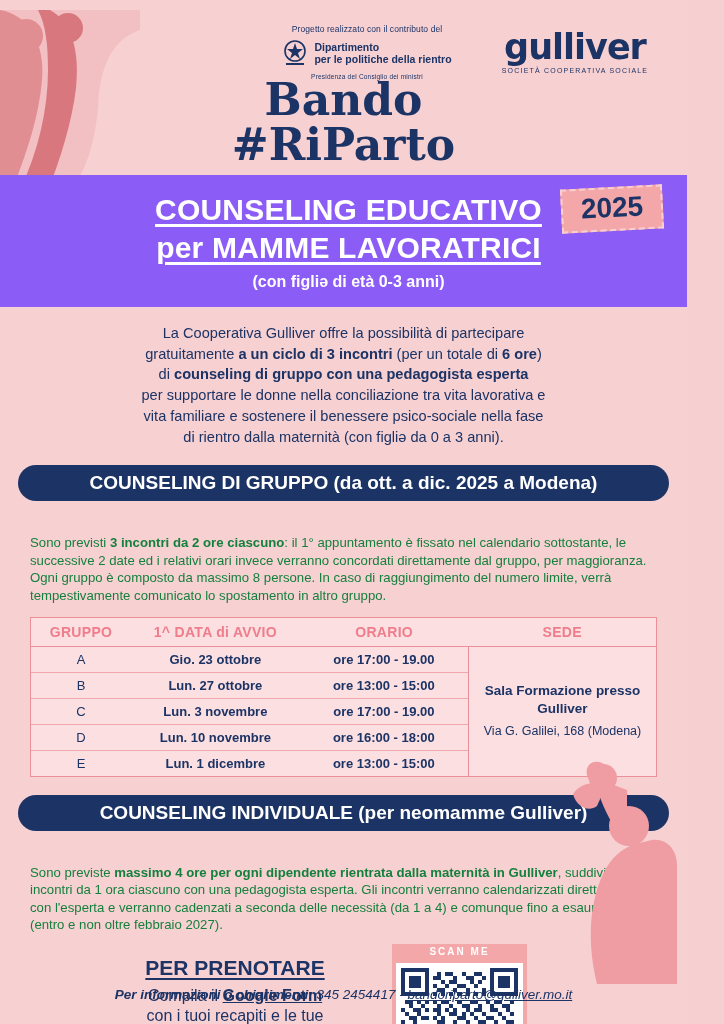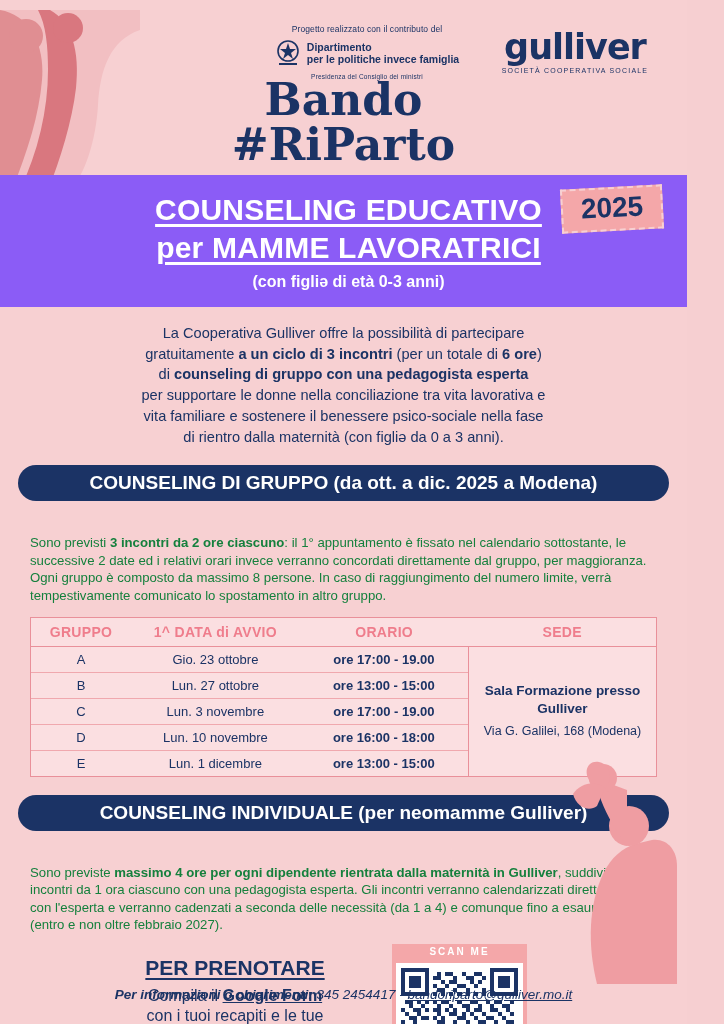--- a/index.html
+++ b/index.html
@@ -200,21 +200,21 @@
     border-bottom: 1.5px solid #e9909a;
     letter-spacing: .3px;
   }
   td {
     text-align: center;
     padding: 5px 2px;
     border-top: 1px solid #f0a8ae;
     color: #1b3365;
   }
   td.grp { width: 16%; font-size: 13px; }
-  td.date { width: 27%; font-weight: normal; }
+  td.date { width: 27%; font-weight: bold; }
   td.time { width: 27%; font-weight: bold; }
   td.sede {
     width: 30%;
     border-left: 1.5px solid #e9909a;
     vertical-align: middle;
     line-height: 1.3;
   }
   td.sede .s1 { font-weight: bold; font-size: 13.5px; }
   td.sede .s2 { font-size: 12.5px; margin-top: 6px; }
 
@@ -304,21 +304,21 @@
     <div class="ministry">
       <div class="line-small">Progetto realizzato con il contributo del</div>
       <div class="ministry-row">
         <svg class="emblem" viewBox="0 0 26 30">
           <circle cx="13" cy="13" r="10" fill="none" stroke="#1b3365" stroke-width="1.6"></circle>
           <path d="M13,5 L15,11 L21,11 L16,15 L18,21 L13,17 L8,21 L10,15 L5,11 L11,11 Z" fill="#1b3365"></path>
           <rect x="4" y="25" width="18" height="2" fill="#1b3365"></rect>
         </svg>
         <div class="ministry-text">
           <div class="m1">Dipartimento</div>
-          <div class="m2">per le politiche invece famiglia</div>
+          <div class="m2">per le politiche della rientro</div>
         </div>
       </div>
       <div class="line-foot">Presidenza del Consiglio dei ministri</div>
     </div>
 
     <div class="gulliver-logo">
       <div class="g-name">gulliver</div>
       <div class="g-sub">SOCIETÀ COOPERATIVA SOCIALE</div>
     </div>
 

